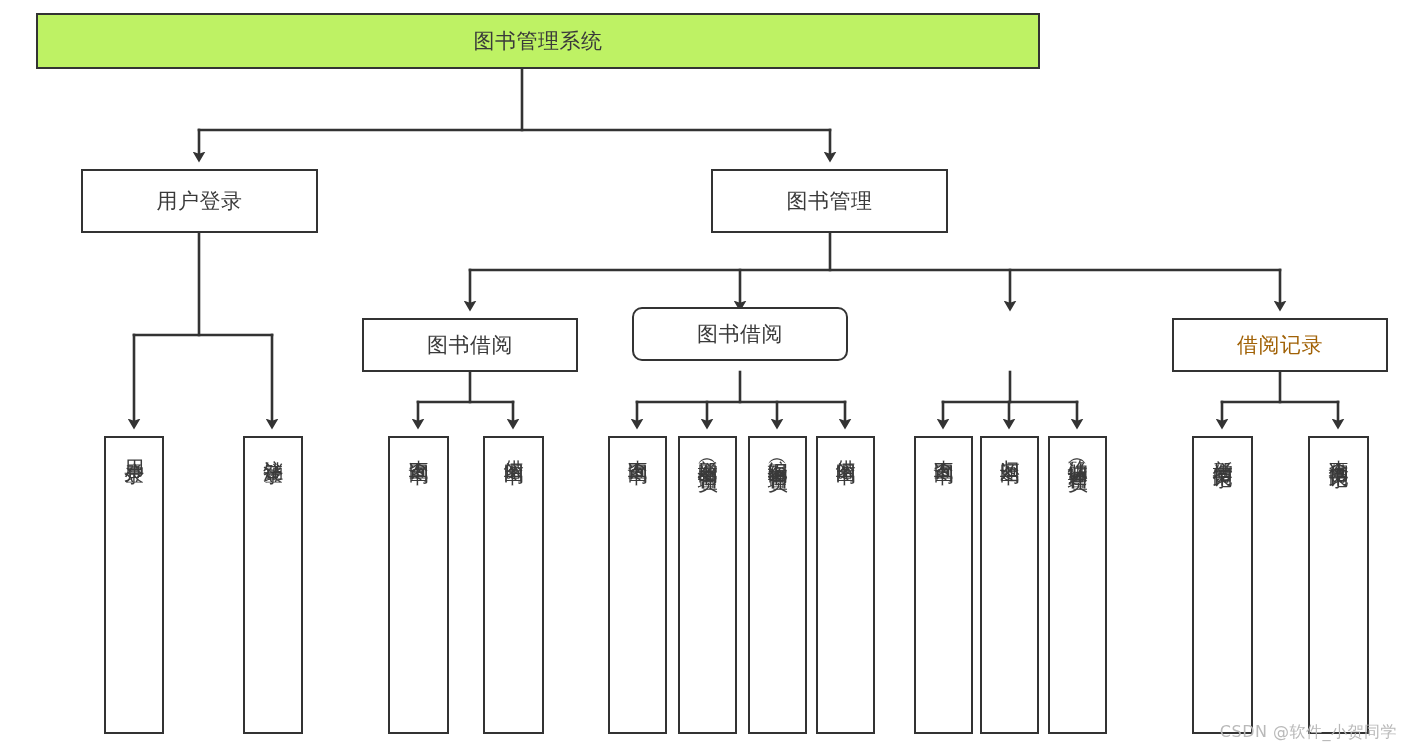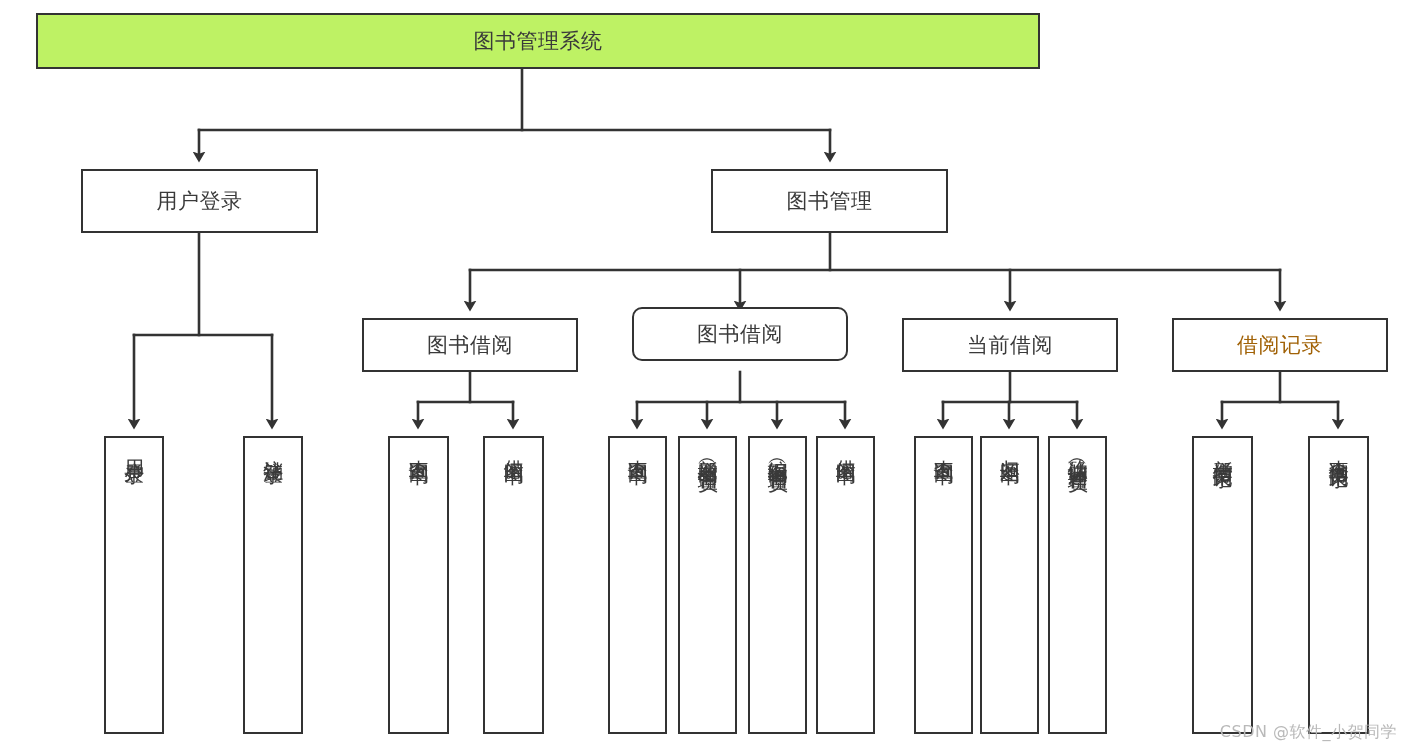--- a/index.html
+++ b/index.html
@@ -135,23 +135,20 @@
   <div class="node-box level1" style="left: 711px; top: 169px; width: 237px; height: 64px; border-color: rgb(51, 51, 51); background: rgb(255, 255, 255);">
     <span class="node-label" style="color: rgb(58, 58, 58);">图书管理</span>
   </div>
 
   <div class="node-box level2" style="left: 362px; top: 318px; width: 216px; height: 54px; border-color: rgb(51, 51, 51); background: rgb(255, 255, 255);">
     <span class="node-label" style="color: rgb(58, 58, 58);">图书借阅</span>
   </div>
   <div class="node-box level2" style="left: 632px; top: 307px; width: 216px; height: 54px; border-color: rgb(51, 51, 51); background: rgb(255, 255, 255); border-radius: 10px;">
     <span class="node-label" style="color: rgb(58, 58, 58);">图书借阅</span>
   </div>
-  <div class="node-box level2" style="left: 902px; top: 318px; width: 216px; height: 54px; border-color: rgb(51, 51, 51); background: rgb(255, 255, 255);">
-    <span class="node-label" style="color: rgb(58, 58, 58);">当前借阅</span>
-  </div>
   <div class="node-box level2" style="left: 1172px; top: 318px; width: 216px; height: 54px; border-color: rgb(51, 51, 51); background: rgb(255, 255, 255);">
     <span class="node-label" style="color: #a16207;">借阅记录</span>
   </div>
 
   <div class="node-box vertical" style="left: 104px; top: 436px; width: 60px; height: 298px; border-color: rgb(51, 51, 51); background: rgb(255, 255, 255);">
     <span class="node-label" style="color: rgb(58, 58, 58);">用户登录</span>
   </div>
   <div class="node-box vertical" style="left: 243px; top: 436px; width: 60px; height: 298px; border-color: rgb(51, 51, 51); background: rgb(255, 255, 255);">
     <span class="node-label" style="color: rgb(58, 58, 58);">注销登录</span>
   </div>

